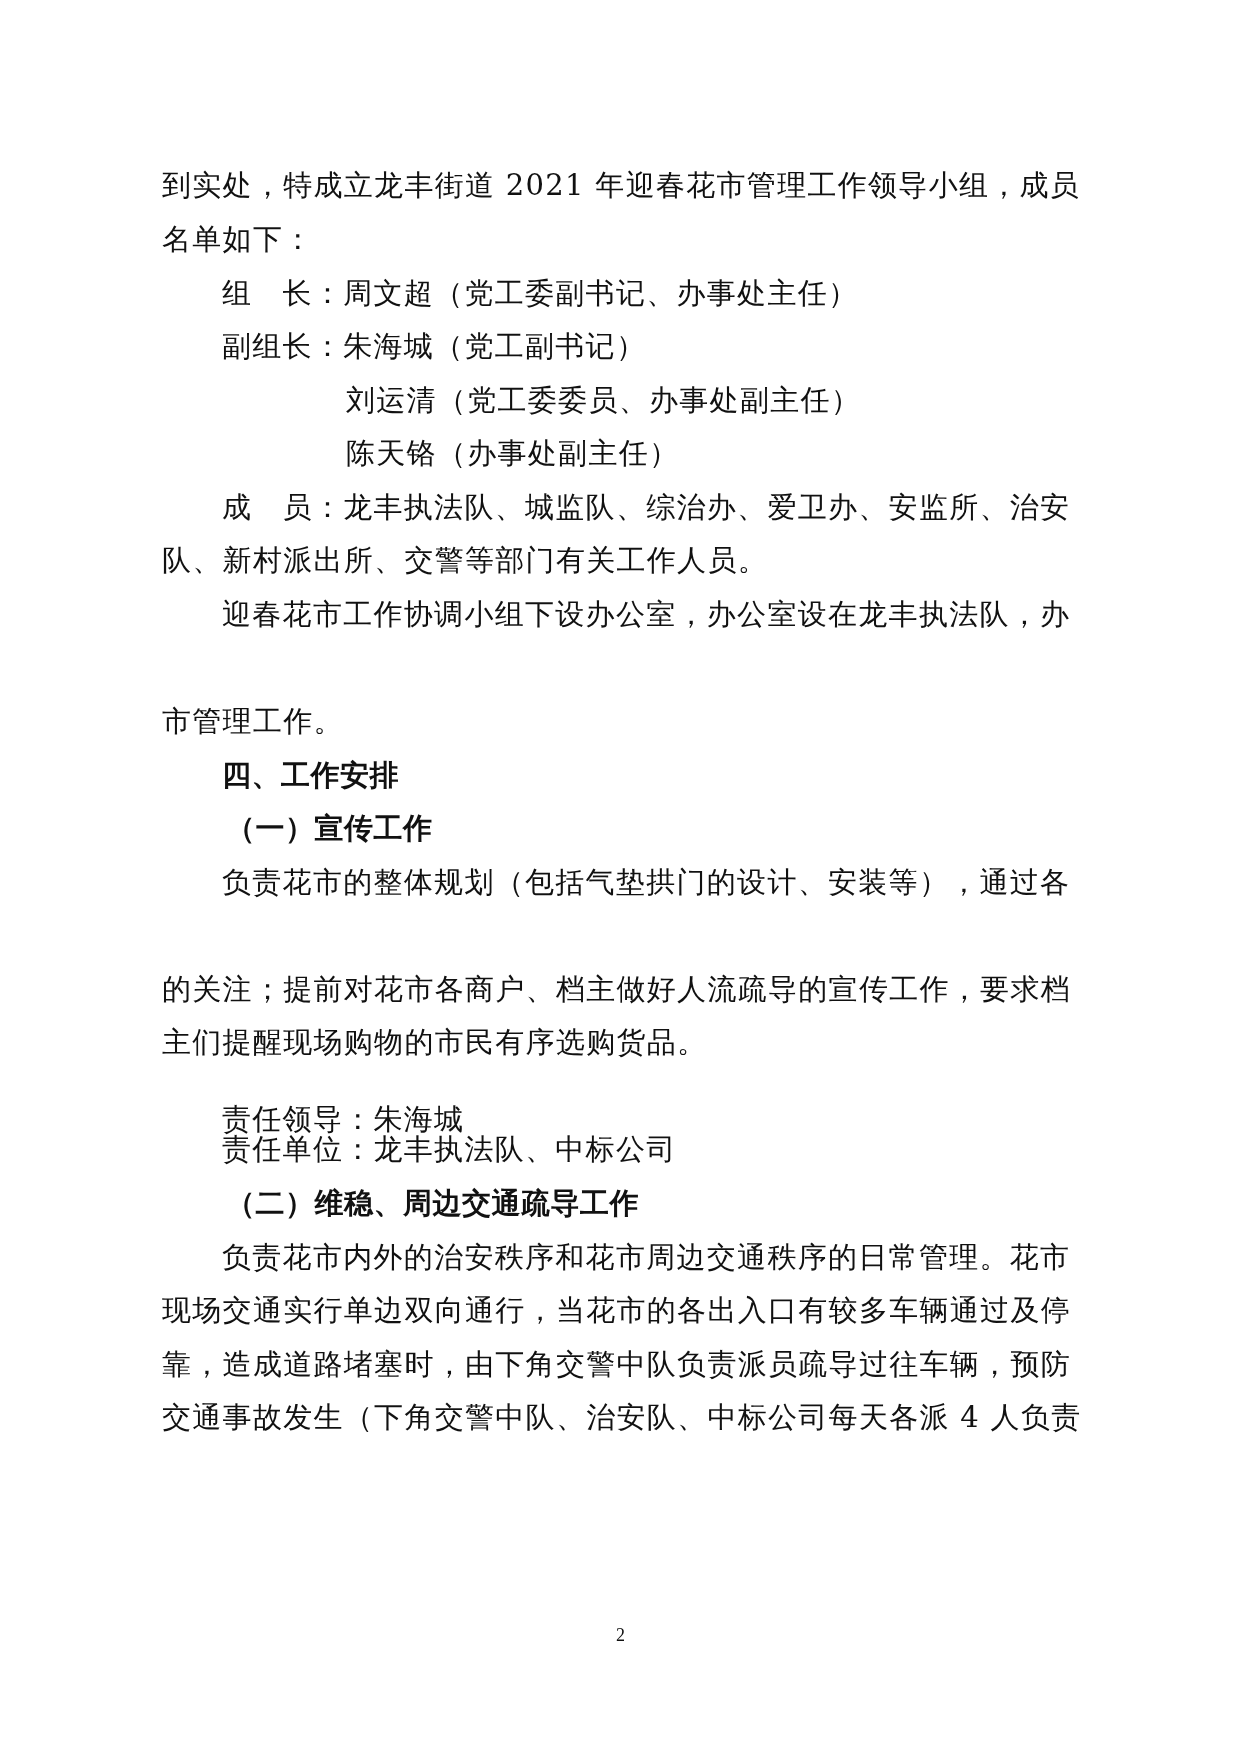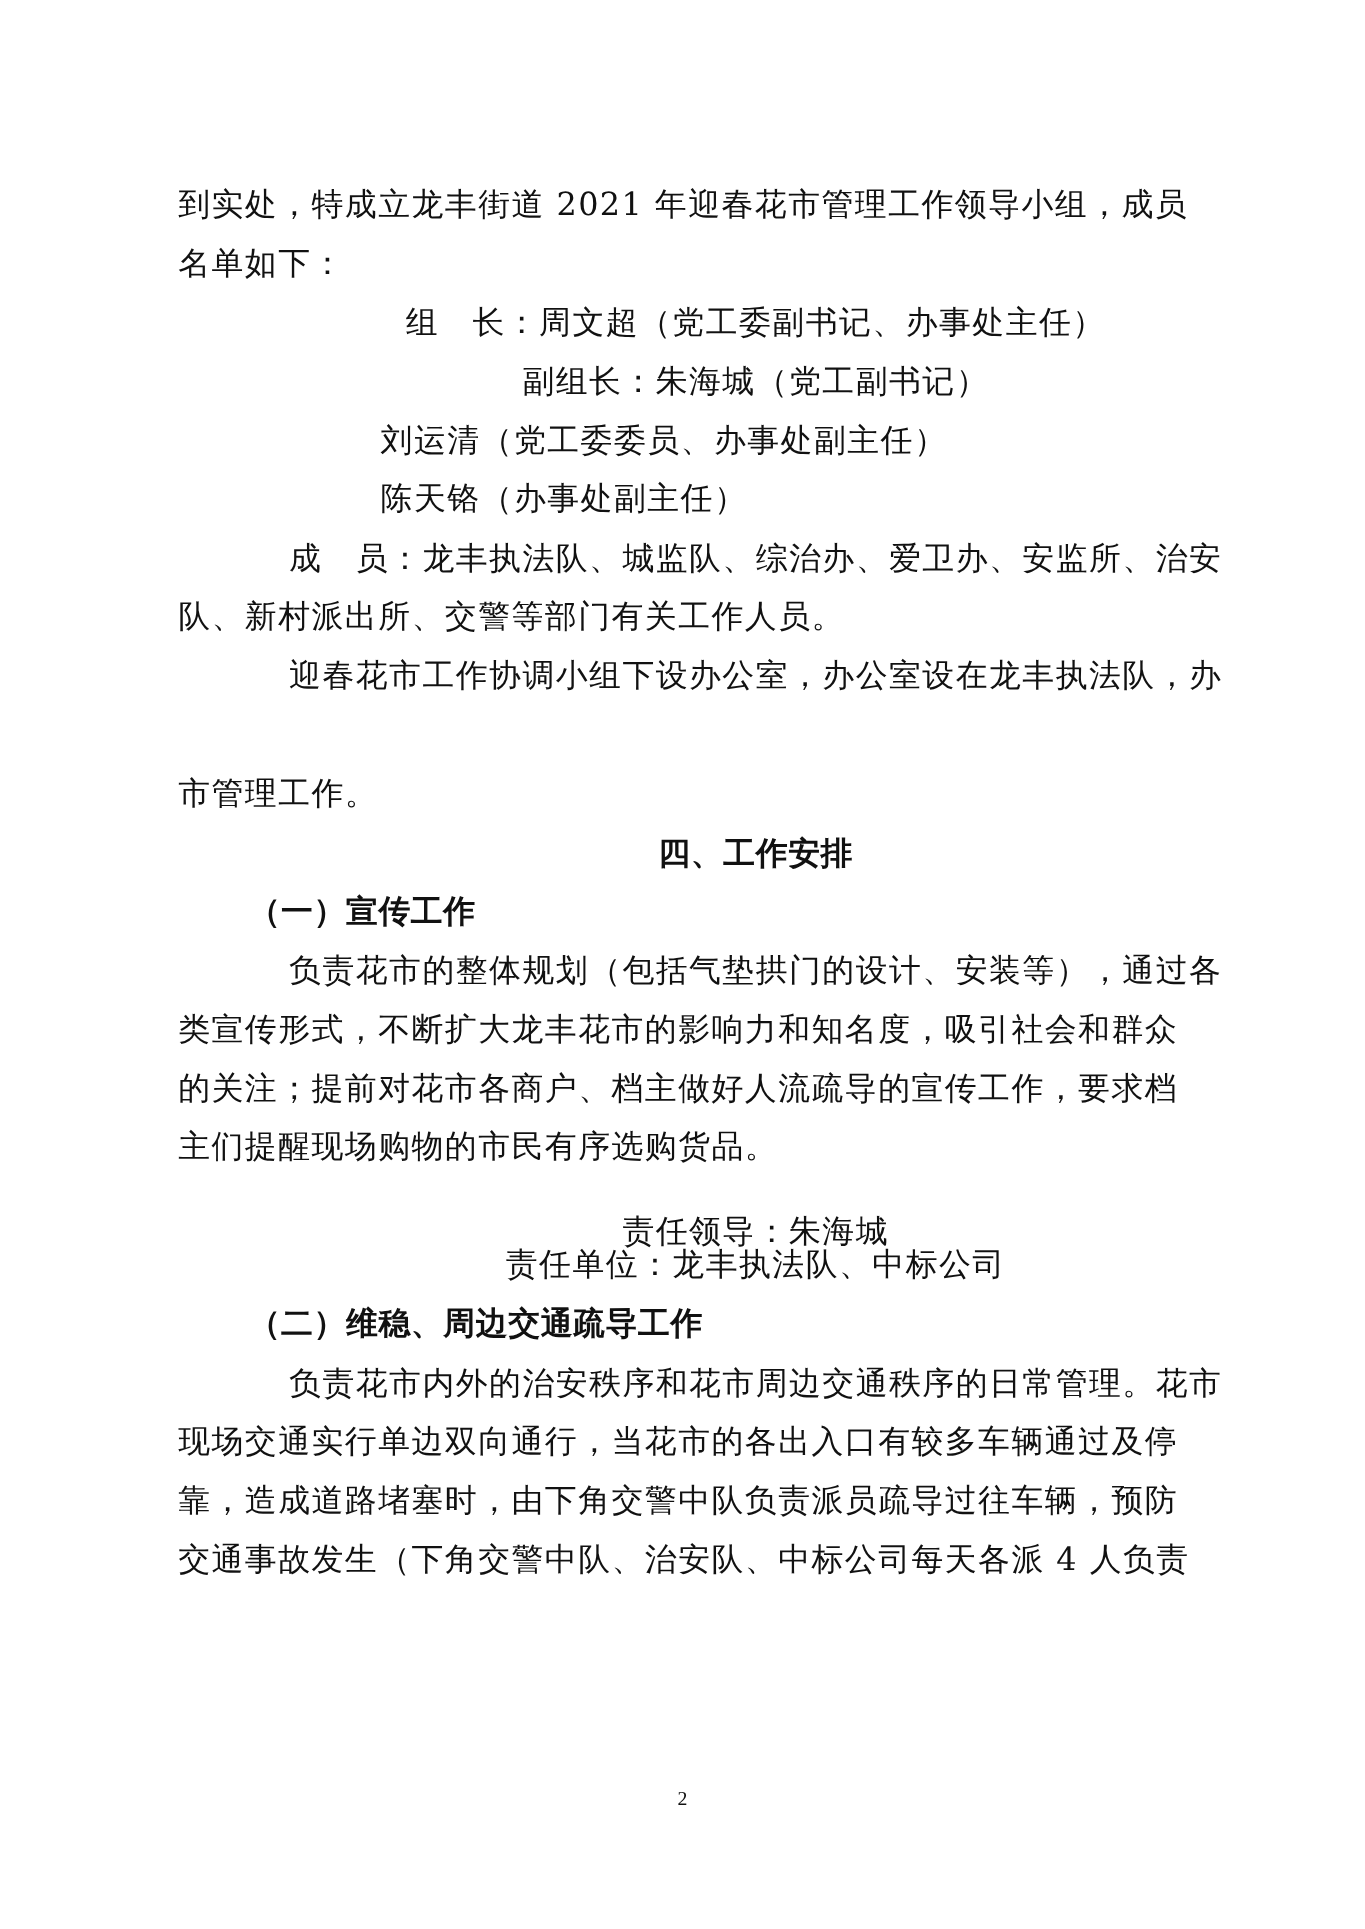--- a/index.html
+++ b/index.html
@@ -1,21 +1,21 @@
 <!DOCTYPE html>
 <html><head>
 <meta charset="utf-8">
 <style>
   html, body { margin: 0; padding: 0; background: #ffffff; }
   body { width: 1241px; height: 1754px; position: relative; overflow: hidden;
          font-family: "DejaVu Serif", "Liberation Serif", serif; color: #111; }
   .page { position: absolute; left: 0; top: 0; width: 1241px; height: 1754px; padding-left: 16px; }
   .line { position: absolute; left: 162px; width: 930px; height: 54px; line-height: 54px;
           font-size: 29px; letter-spacing: 1.3px; white-space: nowrap; }
-  .indent1 { left: 222px; text-align: center; }
+  .indent1 { left: 222px; }
   .indent-names { left: 346px; }
   .bold { font-weight: bold; font-family: "DejaVu Sans", "Liberation Sans", sans-serif; letter-spacing: 0.5px; }
   .sub { left: 226px; }
   .pagenum { position: absolute; top: 1625px; left: 0; width: 1241px; text-align: center;
              font-size: 18px; font-family: "Liberation Serif", serif; }
 </style>
 </head>
 <body>
 
 <div class="page">
@@ -25,21 +25,20 @@
   <div class="line indent1" style="top:319px">副组长：朱海城（党工副书记）</div>
   <div class="line indent-names" style="top:373px">刘运清（党工委委员、办事处副主任）</div>
   <div class="line indent-names" style="top:426px">陈天铬（办事处副主任）</div>
   <div class="line indent1" style="top:480px">成　员：龙丰执法队、城监队、综治办、爱卫办、安监所、治安</div>
   <div class="line" style="top:533px">队、新村派出所、交警等部门有关工作人员。</div>
   <div class="line indent1" style="top:587px">迎春花市工作协调小组下设办公室，办公室设在龙丰执法队，办</div>
   <div class="line" style="top:694px">市管理工作。</div>
   <div class="line indent1 bold" style="top:748px">四、工作安排</div>
   <div class="line sub bold" style="top:801px">（一）宣传工作</div>
   <div class="line indent1" style="top:855px">负责花市的整体规划（包括气垫拱门的设计、安装等），通过各</div>
-  <div class="line" style="top:908px">类宣传形式，不断扩大龙丰花市的影响力和知名度，吸引社会和群众</div>
   <div class="line" style="top:962px">的关注；提前对花市各商户、档主做好人流疏导的宣传工作，要求档</div>
   <div class="line" style="top:1015px">主们提醒现场购物的市民有序选购货品。</div>
   <div class="line indent1" style="top:1092px">责任领导：朱海城</div>
   <div class="line indent1" style="top:1122px">责任单位：龙丰执法队、中标公司</div>
   <div class="line indent1" style="top:1230px">负责花市内外的治安秩序和花市周边交通秩序的日常管理。花市</div>
   <div class="line sub bold" style="top:1176px">（二）维稳、周边交通疏导工作</div>
   <div class="line" style="top:1283px">现场交通实行单边双向通行，当花市的各出入口有较多车辆通过及停</div>
   <div class="line" style="top:1337px">靠，造成道路堵塞时，由下角交警中队负责派员疏导过往车辆，预防</div>
   <div class="line" style="top:1390px">交通事故发生（下角交警中队、治安队、中标公司每天各派 4 人负责</div>
 

